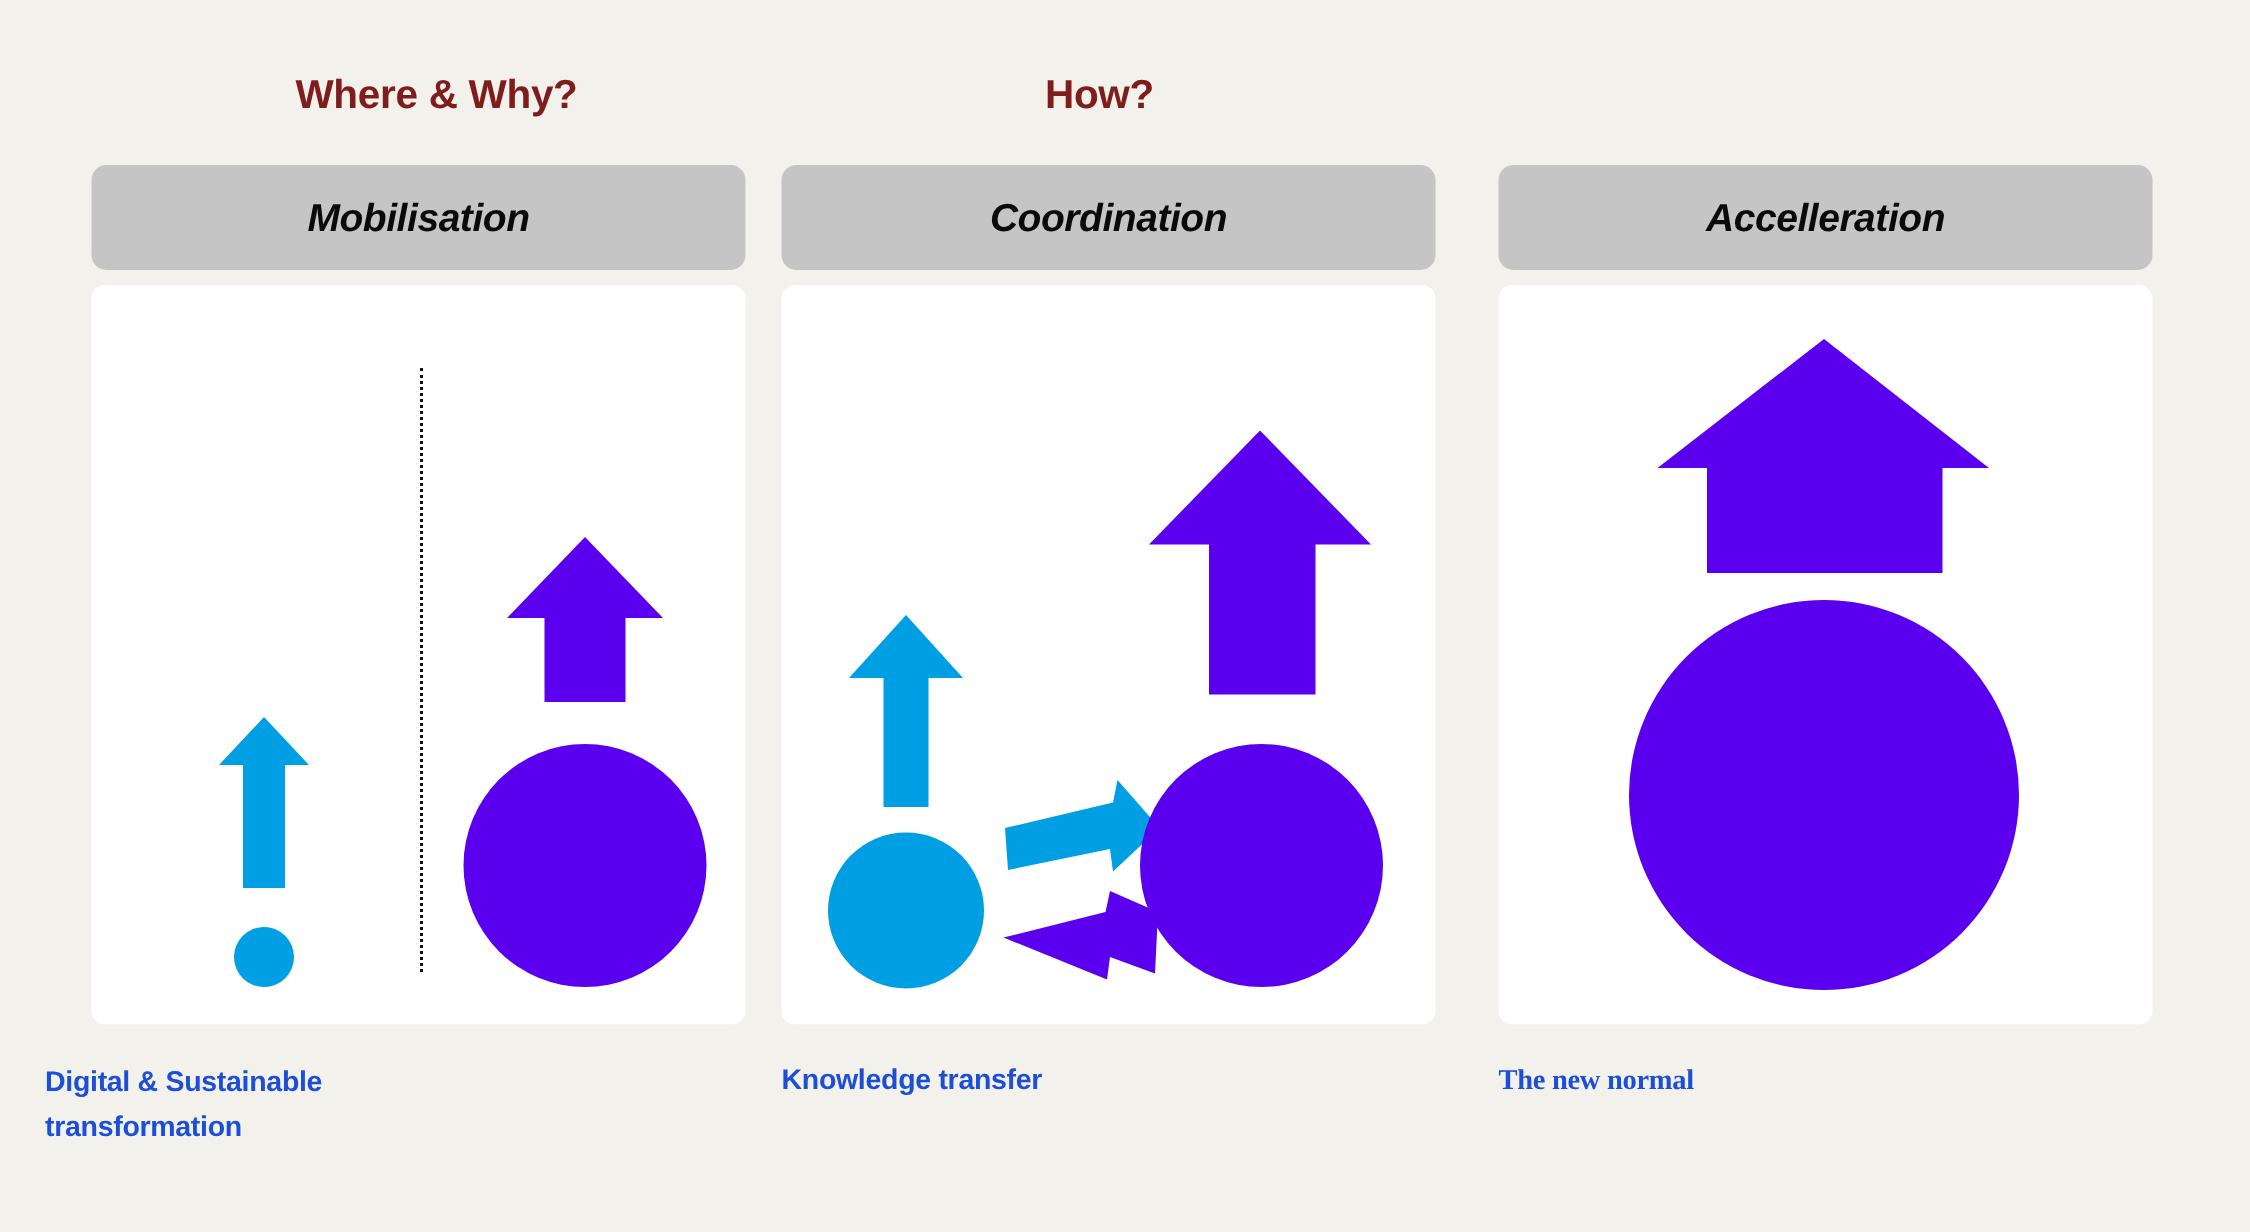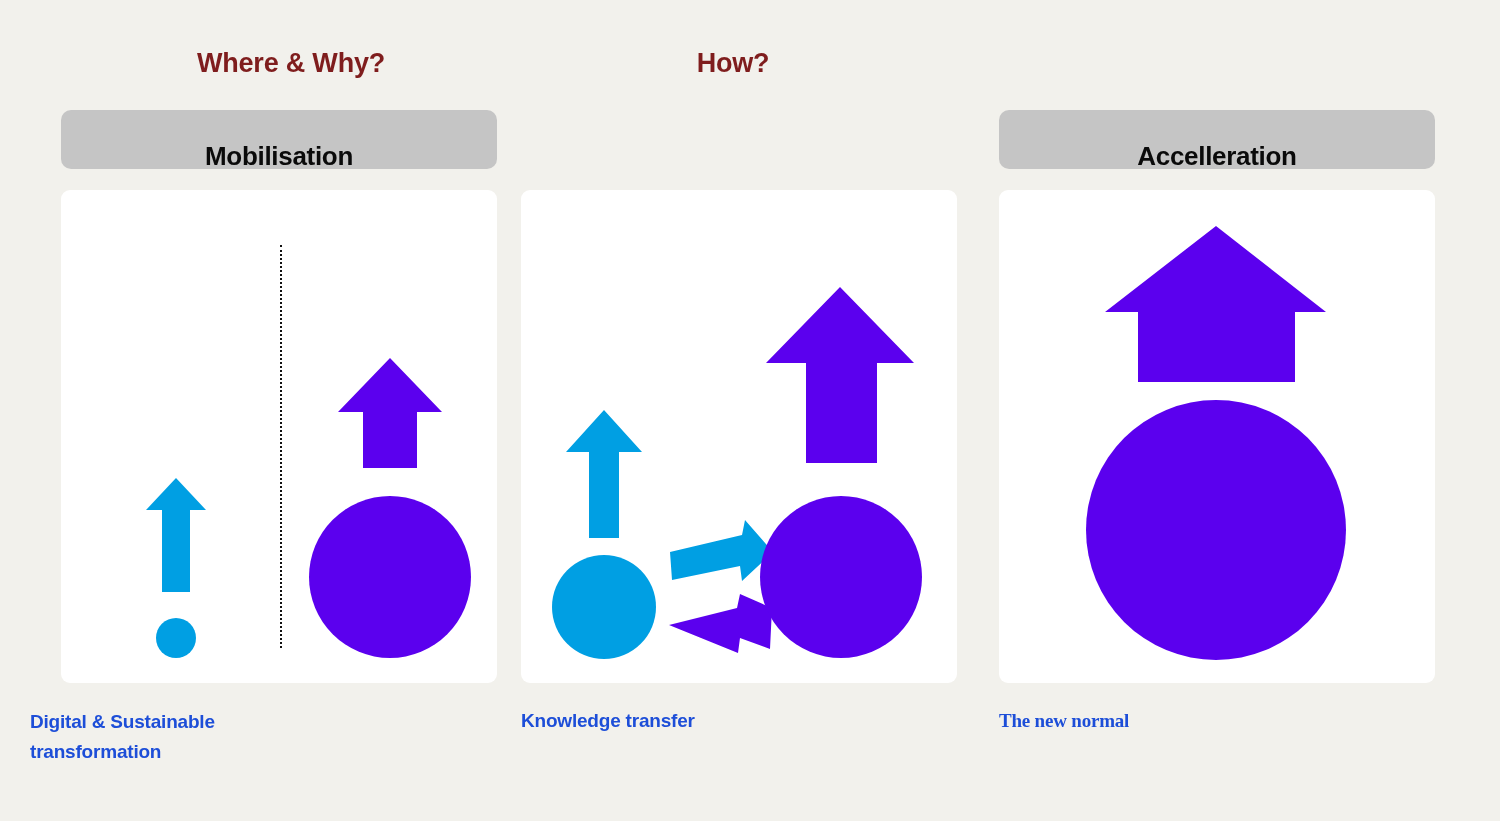--- a/index.html
+++ b/index.html
@@ -29,26 +29,27 @@
     line-height: 1;
     white-space: nowrap;
   }
   .q1 { left: 61px;  top: 50px; width: 460px; }
   .q2 { left: 504px; top: 50px; width: 458px; }
   .q3 { left: 999px; top: 50px; width: 436px; }
 
   
   .pill {
     position: absolute;
-    height: 59px;
+    height: 70px;
     background: #C5C5C5;
     border-radius: 10px;
     display: flex;
-    align-items: flex-end;
+    align-items: center;
     justify-content: center;
+    font-style: italic;
   }
   .pill span {
     font-size: 26px;
     font-weight: 800;
     color: #0A0A0A;
     letter-spacing: -0.3px;
     line-height: 1;
   }
   .pill1 { left: 61px;  top: 110px; width: 436px; }
   .pill2 { left: 521px; top: 110px; width: 436px; }
@@ -98,20 +99,23 @@
 <body>
 
 <div class="board">
 
   <div class="question q1">Where &amp; Why?</div>
   <div class="question q2">How?</div>
 
   <div class="pill pill1">
     <span>Mobilisation</span>
   </div>
+  <div class="pill pill2">
+    <span>Coordination</span>
+  </div>
   <div class="pill pill3">
     <span>Accelleration</span>
   </div>
 
   <div class="panel panel1">
     <div class="divider"></div>
     <svg width="436" height="493" viewBox="0 0 436 493" aria-hidden="true">
 
       <polygon fill="#009FE3" points="115,288 85,320 101,320 101,402 129,402 129,320 145,320"></polygon>
 

